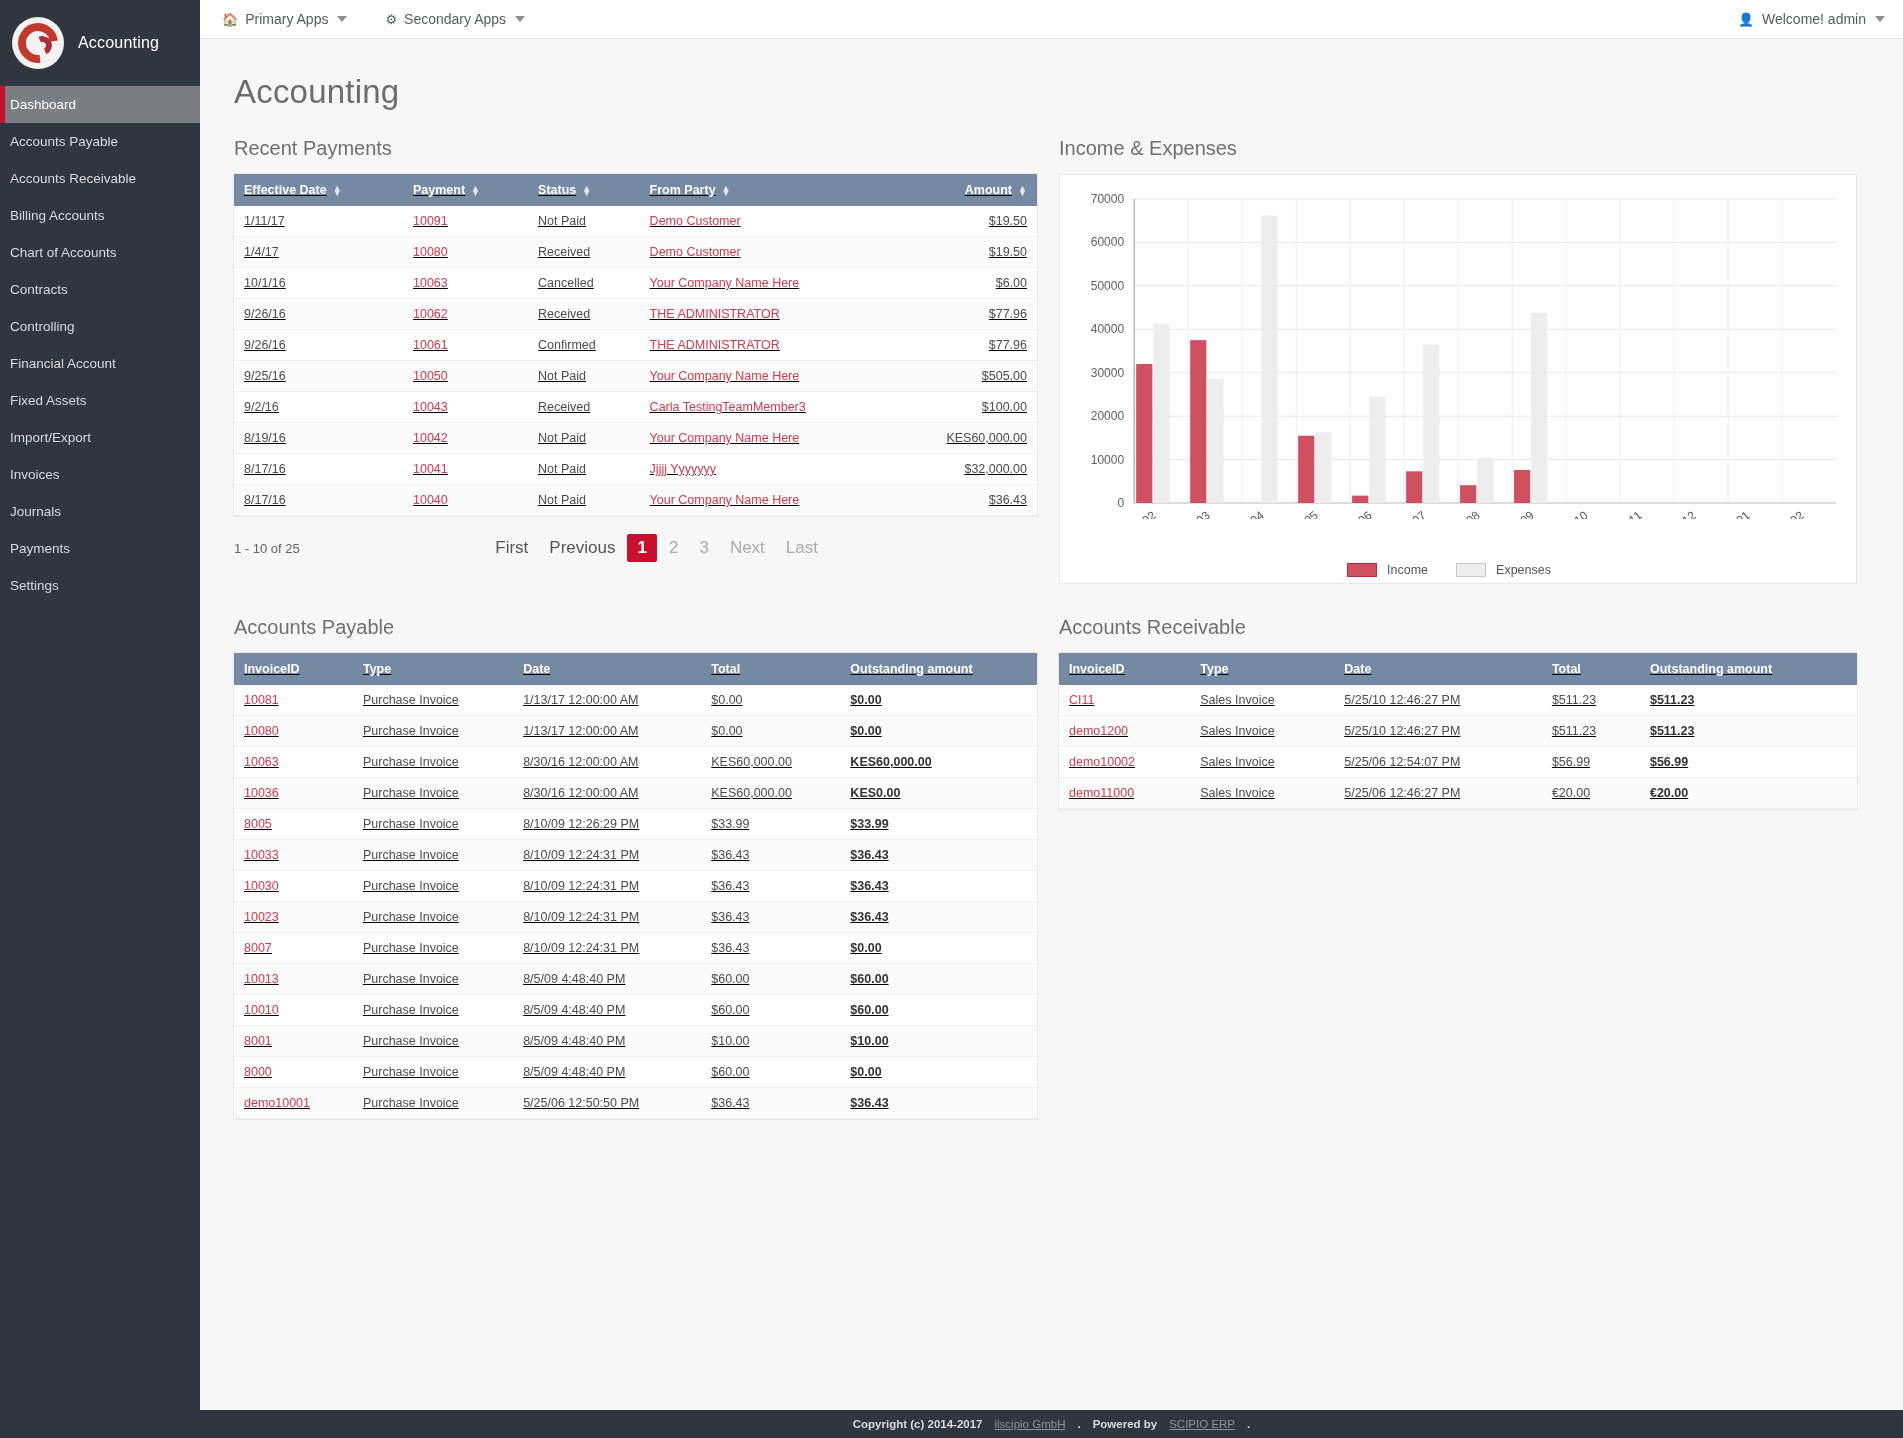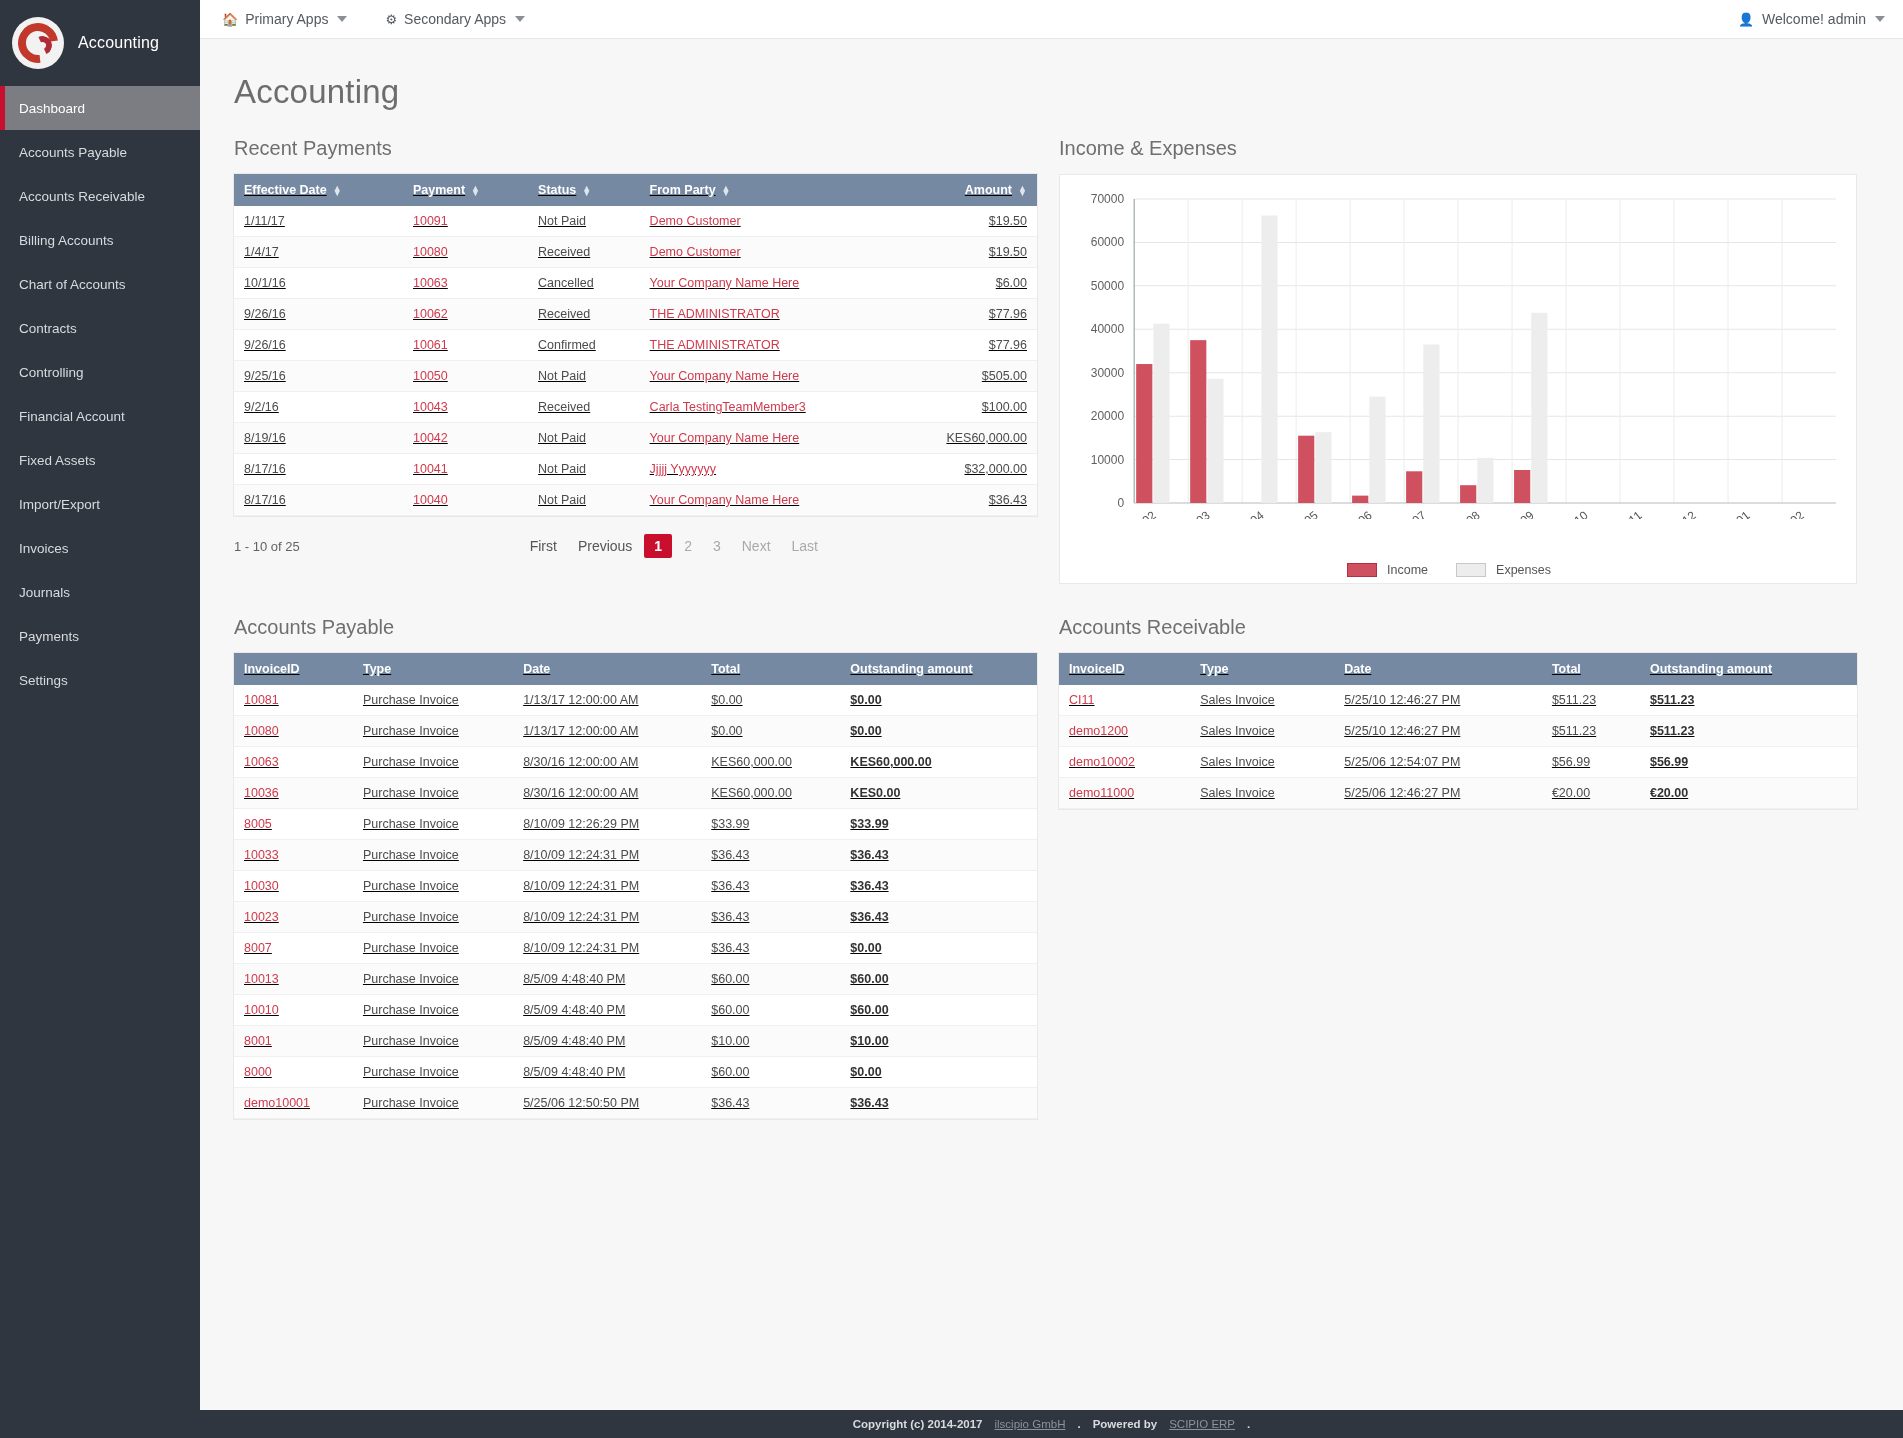--- a/index.html
+++ b/index.html
@@ -47,23 +47,23 @@
     border-bottom-color: transparent;
     border-left-color: transparent;
     transform: rotate(20deg);
     position: absolute;
     left: 21px; top: 19px;
   }
   .brand-title { font-size: 16px; color: #ffffff; letter-spacing: .2px; }
 
   .navlist { display: flex; flex-direction: column; padding-top: 0px; }
   .navitem {
-    height: 44px;
+    height: 37px;
     display: flex; align-items: center;
-    padding-left: 19px;
+    padding-left: 10px;
     font-size: 13.5px;
     color: #d8dade;
     cursor: pointer;
     position: relative;
     text-decoration: none;
   }
   .navitem.active {
     background: #7b7d82;
     color: #ffffff;
   }
@@ -162,21 +162,21 @@
   table.dt tbody td.bold { font-weight: bold; color: #333; }
   a.lnk { color: #cf3a4c; text-decoration: none; cursor: pointer; }
 
   .tablefoot {
     display: flex; align-items: center;
     margin-top: 18px;
     font-size: 13px; color: #636363;
   }
   .tf-count { }
   .pager { margin-left: auto; margin-right: 210px; display: flex; align-items: center; gap: 3px; }
-  .pg { padding: 4px 9px; color: #555; font-size: 14px; cursor: pointer; }
+  .pg { padding: 4px 9px; color: #555; font-size: 17px; cursor: pointer; }
   .pg.muted { color: #aaa; }
   .pg.cur { background: #c8102e; color: #fff; font-weight: bold; border-radius: 2px; padding: 4px 10px; }
 
   
   .chartcard {
     background: #ffffff;
     border: 1px solid #e9e9e9;
     padding: 14px 12px 10px 12px;
     height: 410px;
     position: relative;

